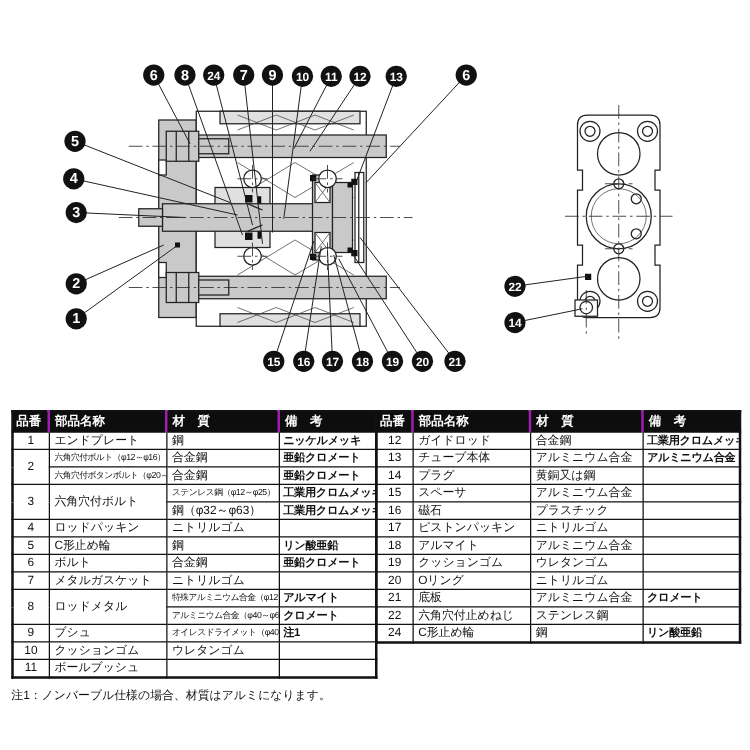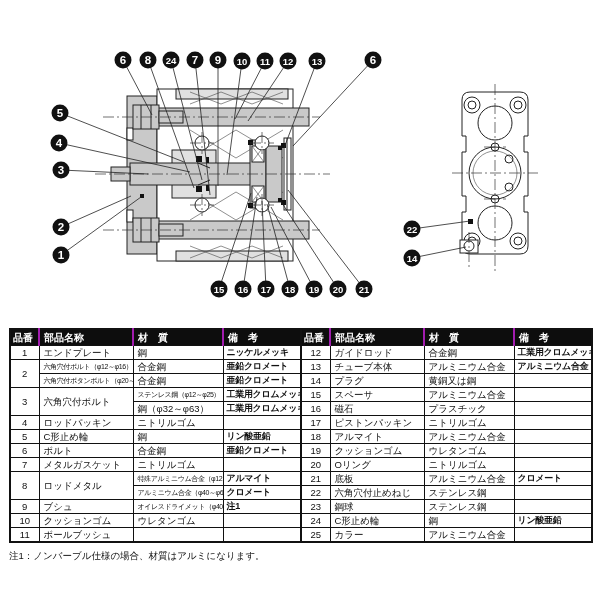--- a/index.html
+++ b/index.html
@@ -432,34 +432,22 @@
           <td class="mat">アルミニウム合金</td>
           <td class="note">クロメート</td>
         </tr>
         <tr>
           <td class="no">22</td>
           <td class="name">六角穴付止めねじ</td>
           <td class="mat">ステンレス鋼</td>
           <td class="note"></td>
         </tr>
         <tr>
-          <td class="no">23</td>
-          <td class="name">鋼球</td>
-          <td class="mat">ステンレス鋼</td>
-          <td class="note"></td>
-        </tr>
-        <tr>
           <td class="no">24</td>
           <td class="name">C形止め輪</td>
           <td class="mat">鋼</td>
           <td class="note">リン酸亜鉛</td>
         </tr>
-        <tr>
-          <td class="no">25</td>
-          <td class="name">カラー</td>
-          <td class="mat">アルミニウム合金</td>
-          <td class="note"></td>
-        </tr>
       </tbody>
   </table>
 
   <div id="footnote">注1：ノンバーブル仕様の場合、材質はアルミになります。</div>
 </div>
 
 </body></html>

